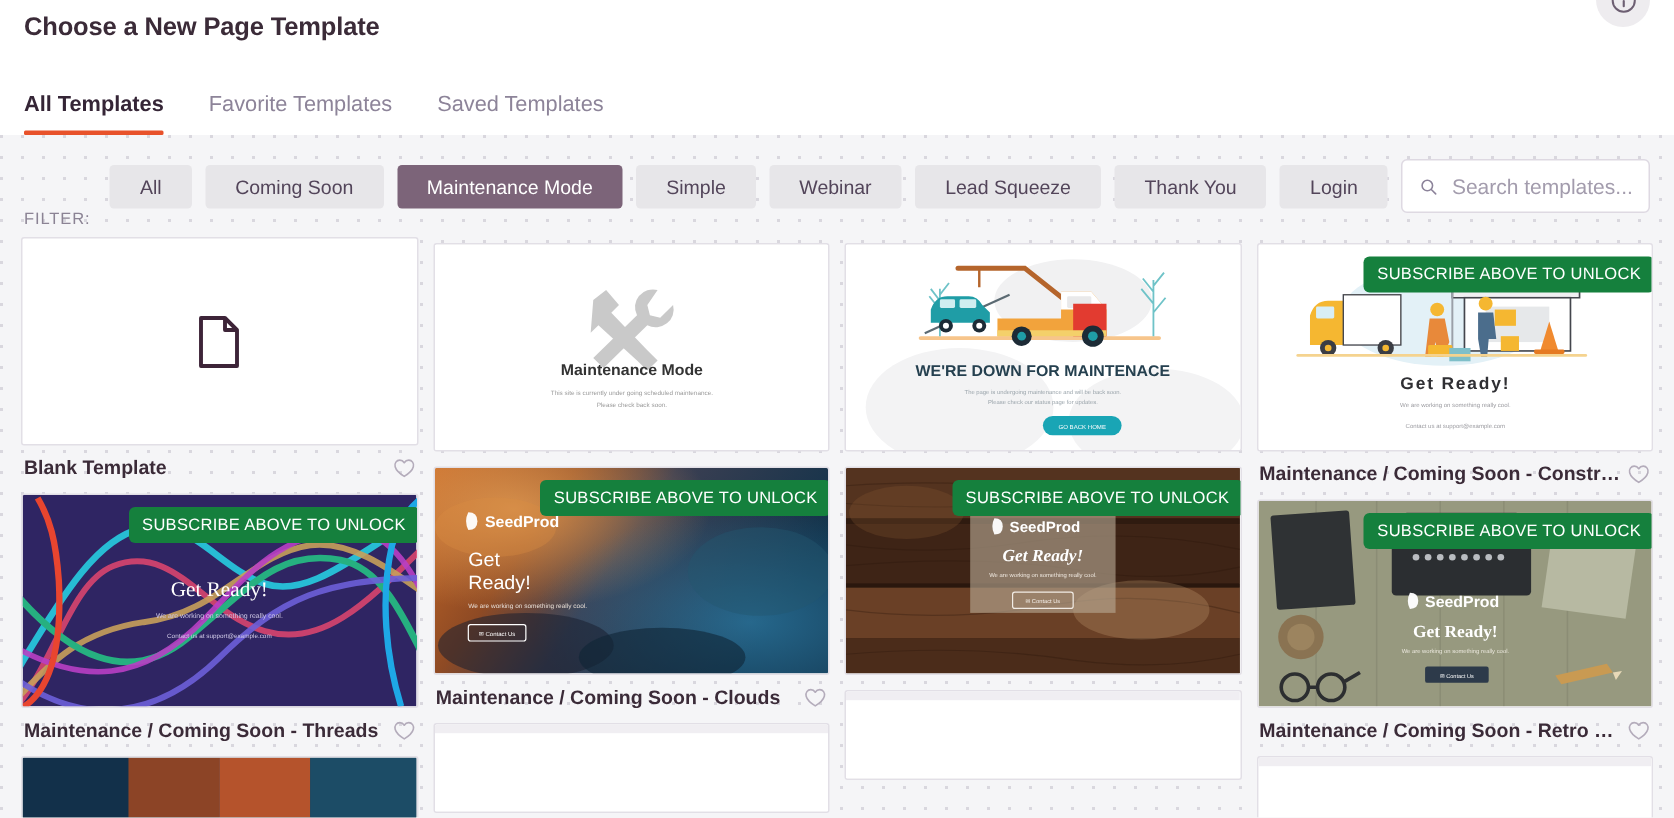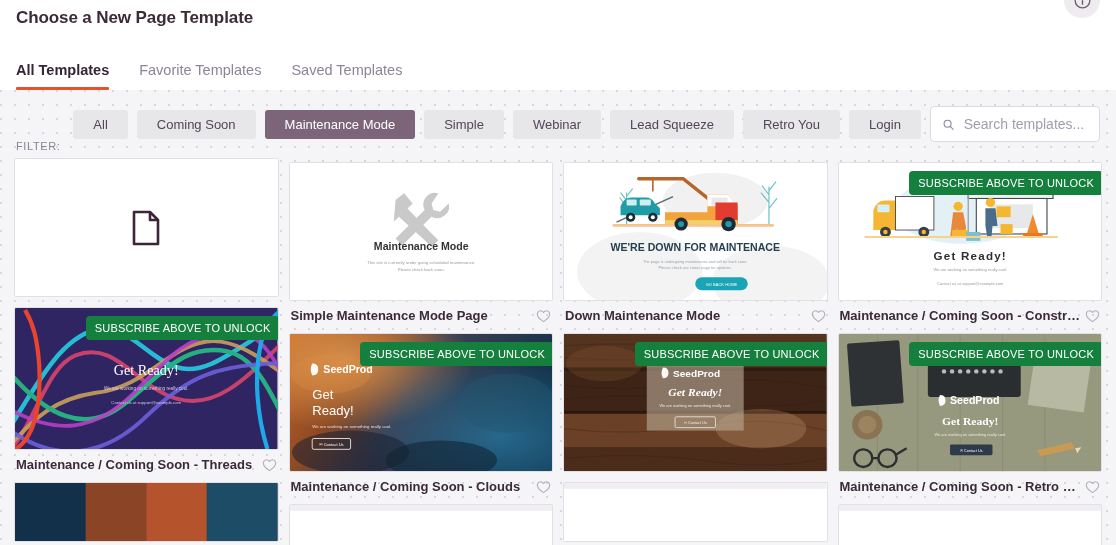--- a/index.html
+++ b/index.html
@@ -255,21 +255,21 @@
 
   <div class="filterbar">
     <span class="filter-label">FILTER:</span>
 
     <button class="chip">All</button>
     <button class="chip">Coming Soon</button>
     <button class="chip active">Maintenance Mode</button>
     <button class="chip">Simple</button>
     <button class="chip">Webinar</button>
     <button class="chip">Lead Squeeze</button>
-    <button class="chip">Retro You</button>
+    <button class="chip">Thank You</button>
     <button class="chip">Login</button>
 
     <div class="search-wrap">
       <svg width="15" height="15" viewBox="0 0 24 24" fill="none">
         <circle cx="10.5" cy="10.5" r="6.6" stroke="#8c839a" stroke-width="2"></circle>
         <path d="M15.5 15.5L21 21" stroke="#8c839a" stroke-width="2" stroke-linecap="round"></path>
       </svg>
       <input class="search-input" type="text" placeholder="Search templates..." style="">
     </div>
   </div>
@@ -279,20 +279,28 @@
     <div class="col">
 
       <div class="card">
         <div class="thumb" style="height:139px">
           <div class="art-wrap" style="height:100%">
             <svg width="30" height="36" viewBox="0 0 30 36">
               <path d="M3 2h16l8 8v24H3z" fill="none" stroke="#3d2438" stroke-width="2.6" stroke-linejoin="round"></path>
               <path d="M19 2v8h8" fill="none" stroke="#3d2438" stroke-width="2.6" stroke-linejoin="round"></path>
             </svg>
           </div>
+        </div>
+        <div class="card-foot">
+          <div class="card-title">Blank Template</div>
+          <span class="heart">
+            <svg width="15" height="14" viewBox="0 0 24 22" fill="none">
+              <path d="M12 20s-8.4-5.2-9.7-10.3C1.3 5.9 3.8 2.6 7.2 2.6c2.1 0 3.8 1.2 4.8 2.8 1-1.6 2.7-2.8 4.8-2.8 3.4 0 5.9 3.3 4.9 7.1C20.4 14.8 12 20 12 20z" stroke="#b4acbb" stroke-width="1.7" stroke-linejoin="round"></path>
+            </svg>
+          </span>
         </div>
       </div>
 
       <div class="card">
         <div class="thumb" style="height:143px">
           <div class="badge">SUBSCRIBE ABOVE TO UNLOCK</div>
           <svg class="art" viewBox="0 0 260 143" preserveAspectRatio="none">
             <rect width="260" height="143" fill="#2f2563"></rect>
             <path d="M-10 130 C30 60 50 30 80 22 C110 14 130 50 160 60 C190 70 220 40 270 10" stroke="#27bcd4" stroke-width="4.5" fill="none"></path>
             <path d="M-10 150 C20 120 30 60 60 48 C100 32 120 80 160 92 C200 104 230 70 270 30" stroke="#e2466f" stroke-width="4" fill="none" opacity="0.85"></path>
@@ -339,28 +347,20 @@
             <g transform="translate(130,58) scale(0.85)">
               <g fill="#c9c9c9">
                 <path d="M-30 -24 l10 -8 10 12 -6 6 28 30 8 8 -8 8 -8 -8 -30 -28 -6 6z"></path>
                 <path d="M20 -32 a14 14 0 0 0 -16 20 l-34 34 8 8 34 -34 a14 14 0 0 0 20 -16 l-10 10 -8 -2 -2 -8z"></path>
               </g>
             </g>
             <text x="130" y="88" fill="#333333" font-family="Liberation Sans, sans-serif" font-size="10.5" font-weight="bold" text-anchor="middle">Maintenance Mode</text>
             <text x="130" y="102" fill="#9a9a9a" font-family="Liberation Sans, sans-serif" font-size="4.2" text-anchor="middle">This site is currently under going scheduled maintenance.</text>
             <text x="130" y="110" fill="#9a9a9a" font-family="Liberation Sans, sans-serif" font-size="4.2" text-anchor="middle">Please check back soon.</text>
           </svg>
-        </div>
-        <div class="card-foot">
-          <div class="card-title">Simple Maintenance Mode Page</div>
-          <span class="heart">
-            <svg width="15" height="14" viewBox="0 0 24 22" fill="none">
-              <path d="M12 20s-8.4-5.2-9.7-10.3C1.3 5.9 3.8 2.6 7.2 2.6c2.1 0 3.8 1.2 4.8 2.8 1-1.6 2.7-2.8 4.8-2.8 3.4 0 5.9 3.3 4.9 7.1C20.4 14.8 12 20 12 20z" stroke="#b4acbb" stroke-width="1.7" stroke-linejoin="round"></path>
-            </svg>
-          </span>
         </div>
       </div>
 
       <div class="card">
         <div class="thumb" style="height:139px">
           <div class="badge">SUBSCRIBE ABOVE TO UNLOCK</div>
           <svg class="art" viewBox="0 0 260 139" preserveAspectRatio="none">
             <defs>
               <linearGradient id="cl" x1="0" y1="0" x2="1" y2="0.35">
                 <stop offset="0" stop-color="#c86a28"></stop>
@@ -456,28 +456,20 @@
               <circle cx="116" cy="62" r="2.9" fill="#1f9da6"></circle>
             <circle cx="163" cy="62" r="7.2" fill="#1d2b36"></circle>
               <circle cx="163" cy="62" r="3.2" fill="#1f9da6"></circle>
             <text x="130" y="89" fill="#25404f" font-family="Liberation Sans, sans-serif" font-size="10.5" font-weight="bold" text-anchor="middle">WE'RE DOWN FOR MAINTENACE</text>
             <text x="130" y="101" fill="#9aa4ab" font-family="Liberation Sans, sans-serif" font-size="3.9" text-anchor="middle">The page is undergoing maintenance and will be back soon.</text>
             <text x="130" y="108" fill="#9aa4ab" font-family="Liberation Sans, sans-serif" font-size="3.9" text-anchor="middle">Please check our status page for updates.</text>
             <rect x="104" y="116" width="52" height="13" rx="6.5" fill="#19a5b5" transform="translate(26,0)"></rect>
             <text x="156" y="124.8" fill="#ffffff" font-family="Liberation Sans, sans-serif" font-size="4" text-anchor="middle">GO BACK HOME</text>
           </svg>
         </div>
-        <div class="card-foot">
-          <div class="card-title">Down Maintenance Mode</div>
-          <span class="heart">
-            <svg width="15" height="14" viewBox="0 0 24 22" fill="none">
-              <path d="M12 20s-8.4-5.2-9.7-10.3C1.3 5.9 3.8 2.6 7.2 2.6c2.1 0 3.8 1.2 4.8 2.8 1-1.6 2.7-2.8 4.8-2.8 3.4 0 5.9 3.3 4.9 7.1C20.4 14.8 12 20 12 20z" stroke="#b4acbb" stroke-width="1.7" stroke-linejoin="round"></path>
-            </svg>
-          </span>
-        </div>
       </div>
 
       <div class="card">
         <div class="thumb" style="height:139px">
           <div class="badge">SUBSCRIBE ABOVE TO UNLOCK</div>
           <svg class="art" viewBox="0 0 260 139" preserveAspectRatio="none">
             <rect width="260" height="139" fill="#4a2d1d"></rect>
             <rect y="0" width="260" height="34" fill="#54331f"></rect>
             <rect y="34" width="260" height="4" fill="#2f1b10"></rect>
             <rect y="38" width="260" height="40" fill="#3e2416"></rect>

